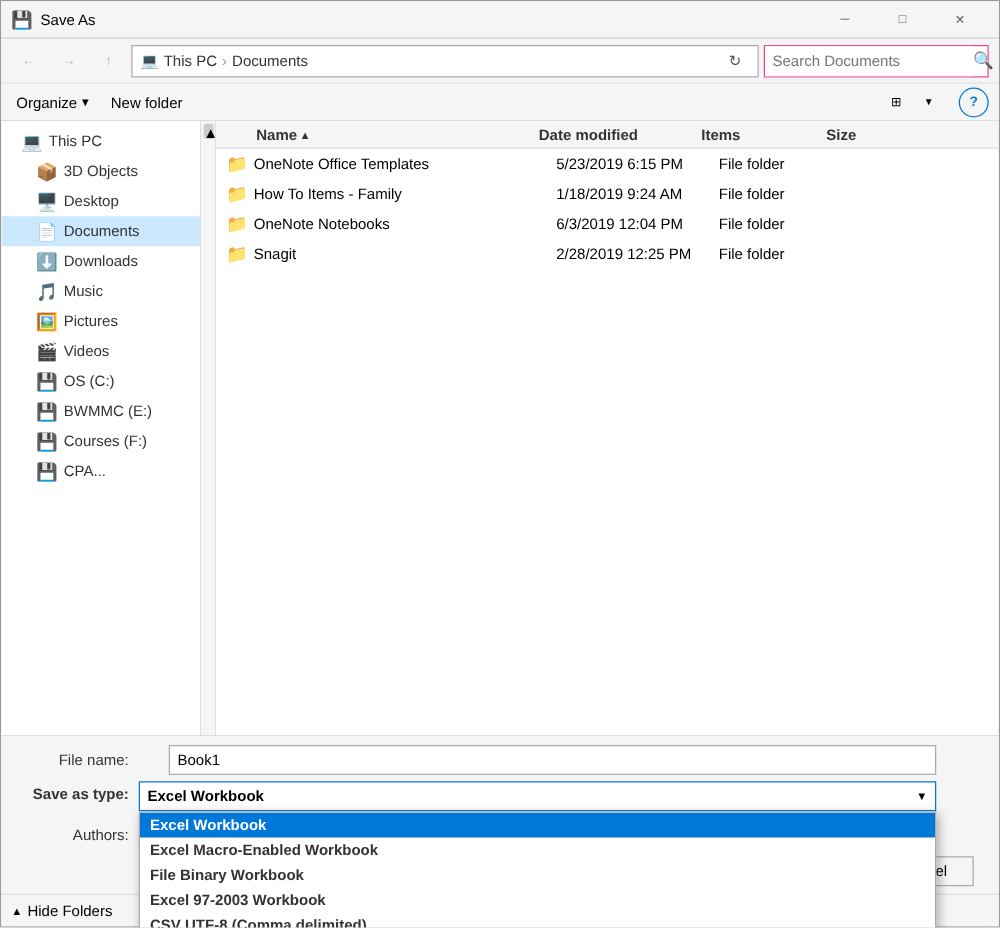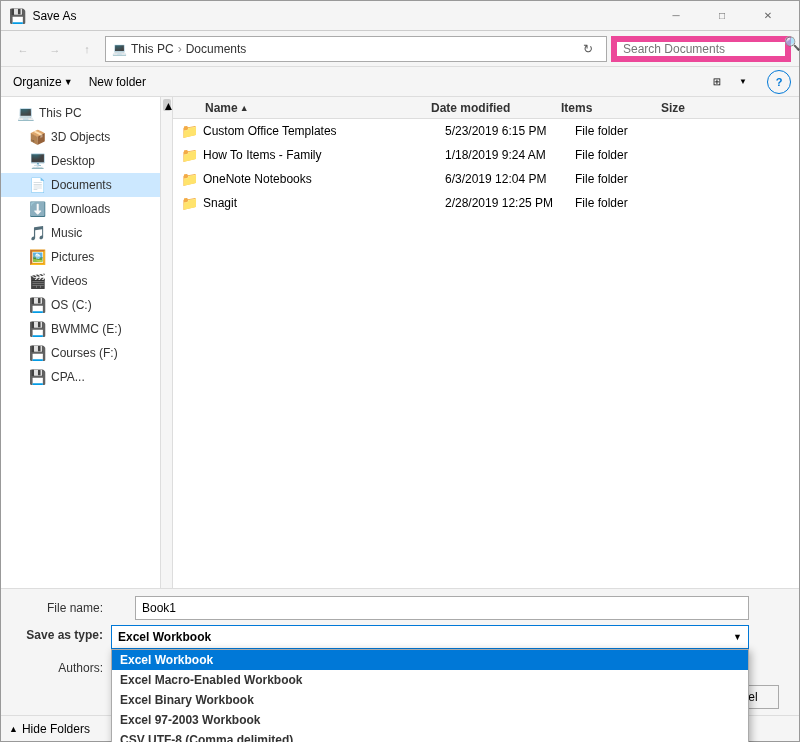--- a/index.html
+++ b/index.html
@@ -102,21 +102,21 @@
       color: #555;
       font-size: 12px;
       display: flex;
       align-items: center;
       justify-content: center;
     }
 
     .search-box {
       width: 180px;
       height: 26px;
-      border: 6px solid #ec4899;
+      border: 1px solid #ec4899;
       display: flex;
       align-items: flex-end;
       background: white;
     }
 
     .search-input {
       border: none;
       outline: none;
       flex: 1;
       padding: 0 6px;
@@ -560,21 +560,21 @@
               <span>Items</span>
             </div>
             <div class="col col-size">
               <span>Size</span>
             </div>
           </div>
 
           <div class="file-list-scroll">
             <div class="file-row">
               <span class="file-icon folder-icon">📁</span>
-              <span class="file-name">Custom Office Templates</span>
+              <span class="file-name">OneNote Office Templates</span>
               <span class="file-date">5/23/2019 6:15 PM</span>
               <span class="file-type">File folder</span>
               <span class="file-size"></span>
             </div>
             <div class="file-row">
               <span class="file-icon folder-icon">📁</span>
               <span class="file-name">How To Items - Family</span>
               <span class="file-date">1/18/2019 9:24 AM</span>
               <span class="file-type">File folder</span>
               <span class="file-size"></span>
@@ -611,21 +611,21 @@
       <label class="form-label" style="padding-top:3px;">Save as type:</label>
       <div class="dropdown-container" style="position:relative; flex:1;">
         <div class="dropdown-trigger">
           <span>Excel Workbook</span>
           <span style="font-size:9px;">▼</span>
         </div>
 
         <div class="dropdown-popup" style="bottom: auto; top: 24px;">
           <div class="dropdown-item selected">Excel Workbook</div>
           <div class="dropdown-item">Excel Macro-Enabled Workbook</div>
-          <div class="dropdown-item">Excel Binary Workbook</div>
+          <div class="dropdown-item">File Binary Workbook</div>
           <div class="dropdown-item">Excel 97-2003 Workbook</div>
           <div class="dropdown-item">CSV UTF-8 (Comma delimited)</div>
 
         </div>
       </div>
       <div style="width:30px; display:flex; align-items:flex-start; padding-top:3px; gap:4px;">
       </div>
     </div>
 
     <div class="form-row" style="margin-top:2px;">

